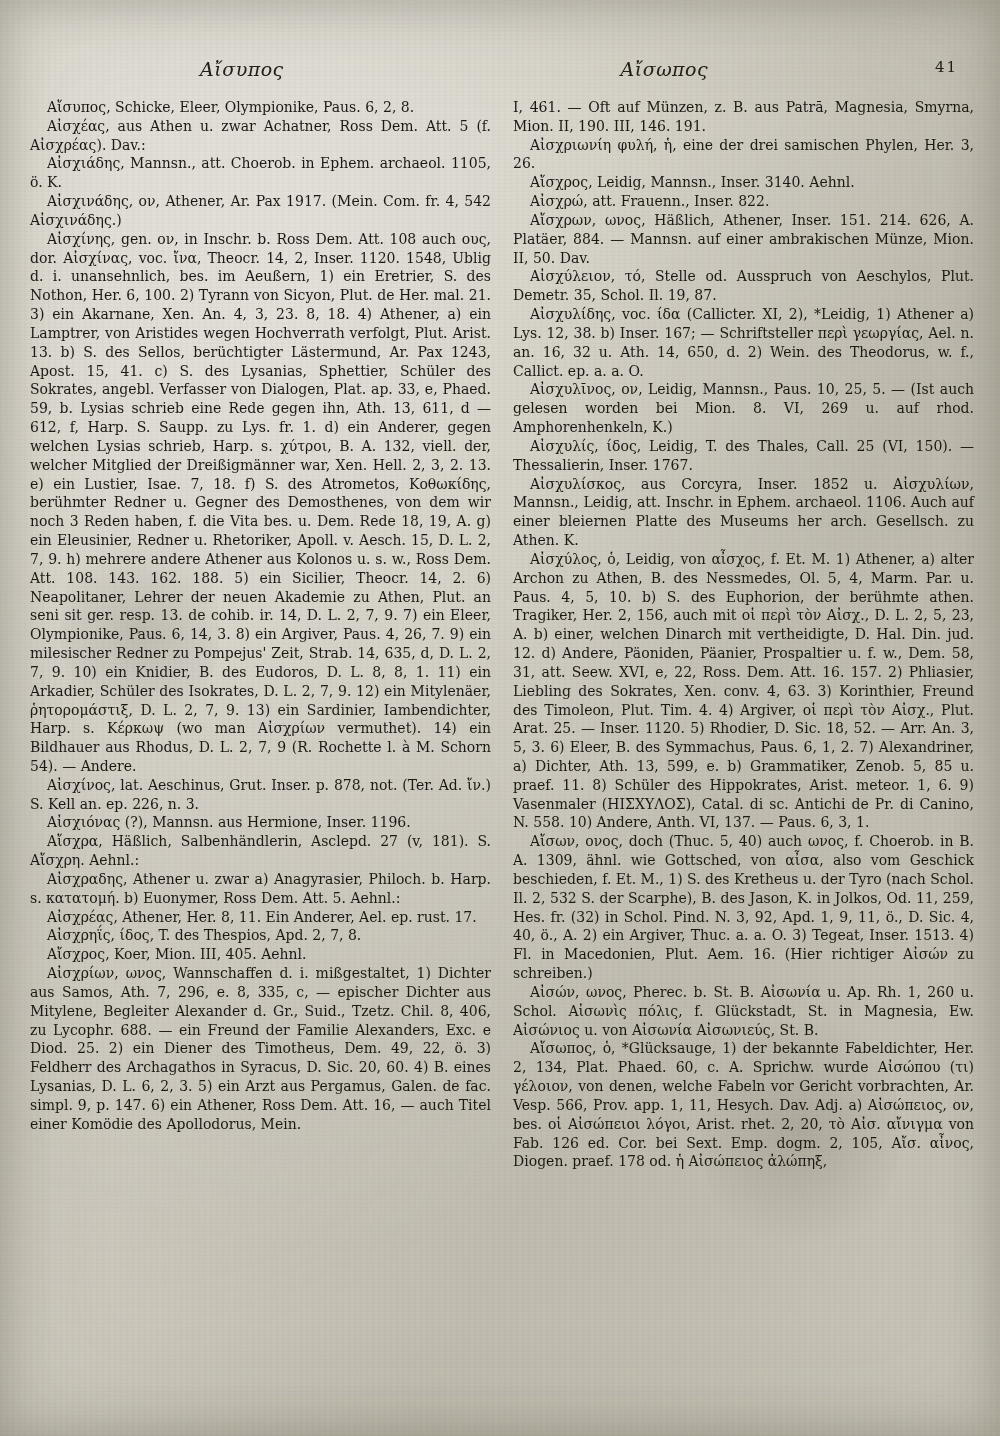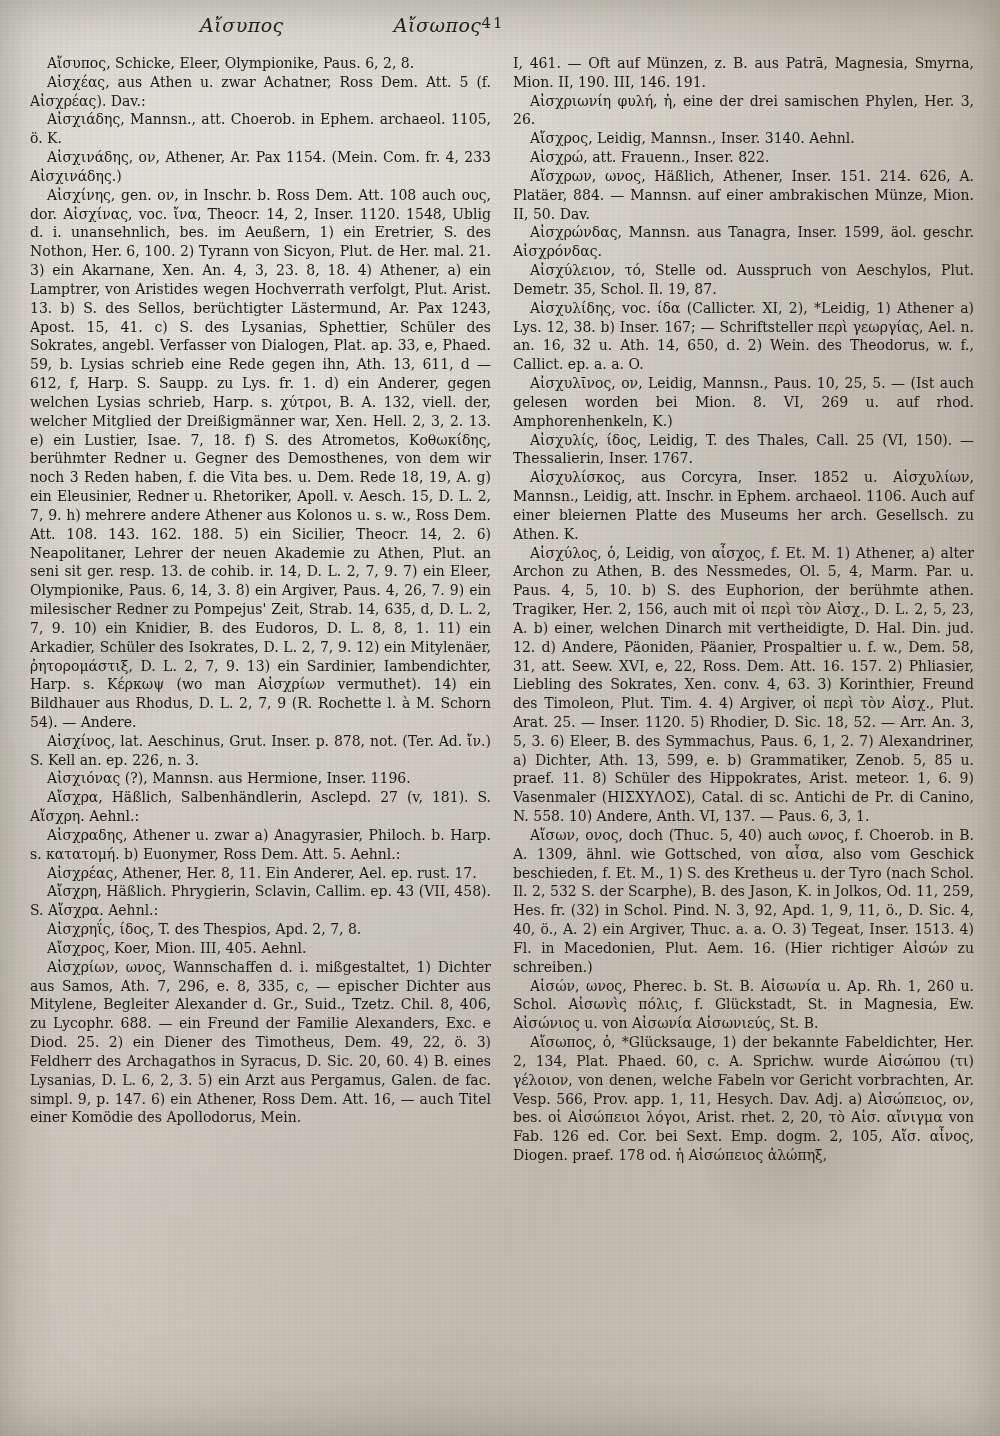--- a/index.html
+++ b/index.html
@@ -35,21 +35,23 @@
       radial-gradient(circle at 12% 60%, rgba(90,85,70,0.10), rgba(0,0,0,0) 40%),
       radial-gradient(circle at 88% 30%, rgba(90,85,70,0.08), rgba(0,0,0,0) 35%);
     mix-blend-mode: multiply;
     opacity: 0.55;
   }
   .header {
     position: relative;
     height: 34px;
     display: flex;
     align-items: flex-start;
+    justify-content: space-between;
     color: #24211c;
+    margin-top: 44px;
   }
   .hdr-left, .hdr-center, .hdr-right {
     font-size: 19px;
     letter-spacing: 0.5px;
   }
   .hdr-left { margin-left: 170px; }
   .hdr-center { margin-left: 110px; }
   .hdr-right {
     font-size: 15px;
     margin-right: 16px;
@@ -104,39 +106,37 @@
     <div class="hdr-left gk">Αἴσυπος</div>
     <div class="hdr-center gk">Αἴσωπος</div>
     <div class="hdr-right">41</div>
   </div>
 
   <div class="columns">
     <div class="col">
       <p>Αἴσυπος, Schicke, Eleer, Olympionike, Paus. 6, 2, 8.</p>
       <p>Αἰσχέας, aus Athen u. zwar Achatner, Ross Dem. Att. 5 (f. Αἰσχρέας). Dav.:</p>
       <p>Αἰσχιάδης, Mannsn., att. Choerob. in Ephem. archaeol. 1105, ö. K.</p>
-      <p>Αἰσχινάδης, ον, Athener, Ar. Pax 1154. (Mein. Com. fr. 4, 233 Αἰσχινάδης.)</p>
+      <p>Αἰσχινάδης, ον, Athener, Ar. Pax 1917. (Mein. Com. fr. 4, 542 Αἰσχινάδης.)</p>
       <p>Αἰσχίνης, gen. ον, in Inschr. b. Ross Dem. Att. 108 auch ους, dor. Αἰσχίνας, voc. ἴνα, Theocr. 14, 2, Inser. 1120. 1548, Ublig d. i. unansehnlich, bes. im Aeußern, 1) ein Eretrier, S. des Nothon, Her. 6, 100. 2) Tyrann von Sicyon, Plut. de Her. mal. 21. 3) ein Akarnane, Xen. An. 4, 3, 23. 8, 18. 4) Athener, a) ein Lamptrer, von Aristides wegen Hochverrath verfolgt, Plut. Arist. 13. b) S. des Sellos, berüchtigter Lästermund, Ar. Pax 1243, Apost. 15, 41. c) S. des Lysanias, Sphettier, Schüler des Sokrates, angebl. Verfasser von Dialogen, Plat. ap. 33, e, Phaed. 59, b. Lysias schrieb eine Rede gegen ihn, Ath. 13, 611, d — 612, f, Harp. S. Saupp. zu Lys. fr. 1. d) ein Anderer, gegen welchen Lysias schrieb, Harp. s. χύτροι, B. A. 132, viell. der, welcher Mitglied der Dreißigmänner war, Xen. Hell. 2, 3, 2. 13. e) ein Lustier, Isae. 7, 18. f) S. des Atrometos, Κοθωκίδης, berühmter Redner u. Gegner des Demosthenes, von dem wir noch 3 Reden haben, f. die Vita bes. u. Dem. Rede 18, 19, A. g) ein Eleusinier, Redner u. Rhetoriker, Apoll. v. Aesch. 15, D. L. 2, 7, 9. h) mehrere andere Athener aus Kolonos u. s. w., Ross Dem. Att. 108. 143. 162. 188. 5) ein Sicilier, Theocr. 14, 2. 6) Neapolitaner, Lehrer der neuen Akademie zu Athen, Plut. an seni sit ger. resp. 13. de cohib. ir. 14, D. L. 2, 7, 9. 7) ein Eleer, Olympionike, Paus. 6, 14, 3. 8) ein Argiver, Paus. 4, 26, 7. 9) ein milesischer Redner zu Pompejus' Zeit, Strab. 14, 635, d, D. L. 2, 7, 9. 10) ein Knidier, B. des Eudoros, D. L. 8, 8, 1. 11) ein Arkadier, Schüler des Isokrates, D. L. 2, 7, 9. 12) ein Mitylenäer, ῥητορομάστιξ, D. L. 2, 7, 9. 13) ein Sardinier, Iambendichter, Harp. s. Κέρκωψ (wo man Αἰσχρίων vermuthet). 14) ein Bildhauer aus Rhodus, D. L. 2, 7, 9 (R. Rochette l. à M. Schorn 54). — Andere.</p>
       <p>Αἰσχίνος, lat. Aeschinus, Grut. Inser. p. 878, not. (Ter. Ad. ἴν.) S. Kell an. ep. 226, n. 3.</p>
       <p>Αἰσχιόνας (?), Mannsn. aus Hermione, Inser. 1196.</p>
       <p>Αἴσχρα, Häßlich, Salbenhändlerin, Asclepd. 27 (v, 181). S. Αἴσχρη. Aehnl.:</p>
       <p>Αἰσχραδης, Athener u. zwar a) Anagyrasier, Philoch. b. Harp. s. κατατομή. b) Euonymer, Ross Dem. Att. 5. Aehnl.:</p>
       <p>Αἰσχρέας, Athener, Her. 8, 11. Ein Anderer, Ael. ep. rust. 17.</p>
-      <p>Αἴσχρη, Häßlich. Phrygierin, Sclavin, Callim. ep. 43 (VII, 458). S. Αἴσχρα. Aehnl.:</p>
       <p>Αἰσχρηΐς, ίδος, T. des Thespios, Apd. 2, 7, 8.</p>
       <p>Αἴσχρος, Koer, Mion. III, 405. Aehnl.</p>
       <p>Αἰσχρίων, ωνος, Wannschaffen d. i. mißgestaltet, 1) Dichter aus Samos, Ath. 7, 296, e. 8, 335, c, — epischer Dichter aus Mitylene, Begleiter Alexander d. Gr., Suid., Tzetz. Chil. 8, 406, zu Lycophr. 688. — ein Freund der Familie Alexanders, Exc. e Diod. 25. 2) ein Diener des Timotheus, Dem. 49, 22, ö. 3) Feldherr des Archagathos in Syracus, D. Sic. 20, 60. 4) B. eines Lysanias, D. L. 6, 2, 3. 5) ein Arzt aus Pergamus, Galen. de fac. simpl. 9, p. 147. 6) ein Athener, Ross Dem. Att. 16, — auch Titel einer Komödie des Apollodorus, Mein.</p>
     </div>
     <div class="col">
       <p class="noind">I, 461. — Oft auf Münzen, z. B. aus Patrā, Magnesia, Smyrna, Mion. II, 190. III, 146. 191.</p>
       <p>Αἰσχριωνίη φυλή, ἡ, eine der drei samischen Phylen, Her. 3, 26.</p>
       <p>Αἴσχρος, Leidig, Mannsn., Inser. 3140. Aehnl.</p>
       <p>Αἰσχρώ, att. Frauenn., Inser. 822.</p>
       <p>Αἴσχρων, ωνος, Häßlich, Athener, Inser. 151. 214. 626, A. Platäer, 884. — Mannsn. auf einer ambrakischen Münze, Mion. II, 50. Dav.</p>
-      <p>Αἰσχρώνδας, Mannsn. aus Tanagra, Inser. 1599, äol. geschr. Αἰσχρόνδας.</p>
       <p>Αἰσχύλειον, τό, Stelle od. Ausspruch von Aeschylos, Plut. Demetr. 35, Schol. Il. 19, 87.</p>
       <p>Αἰσχυλίδης, voc. ίδα (Callicter. XI, 2), *Leidig, 1) Athener a) Lys. 12, 38. b) Inser. 167; — Schriftsteller περὶ γεωργίας, Ael. n. an. 16, 32 u. Ath. 14, 650, d. 2) Wein. des Theodorus, w. f., Callict. ep. a. a. O.</p>
       <p>Αἰσχυλῖνος, ον, Leidig, Mannsn., Paus. 10, 25, 5. — (Ist auch gelesen worden bei Mion. 8. VI, 269 u. auf rhod. Amphorenhenkeln, K.)</p>
       <p>Αἰσχυλίς, ίδος, Leidig, T. des Thales, Call. 25 (VI, 150). — Thessalierin, Inser. 1767.</p>
       <p>Αἰσχυλίσκος, aus Corcyra, Inser. 1852 u. Αἰσχυλίων, Mannsn., Leidig, att. Inschr. in Ephem. archaeol. 1106. Auch auf einer bleiernen Platte des Museums her arch. Gesellsch. zu Athen. K.</p>
       <p>Αἰσχύλος, ὁ, Leidig, von αἶσχος, f. Et. M. 1) Athener, a) alter Archon zu Athen, B. des Nessmedes, Ol. 5, 4, Marm. Par. u. Paus. 4, 5, 10. b) S. des Euphorion, der berühmte athen. Tragiker, Her. 2, 156, auch mit οἱ περὶ τὸν Αἰσχ., D. L. 2, 5, 23, A. b) einer, welchen Dinarch mit vertheidigte, D. Hal. Din. jud. 12. d) Andere, Päoniden, Päanier, Prospaltier u. f. w., Dem. 58, 31, att. Seew. XVI, e, 22, Ross. Dem. Att. 16. 157. 2) Phliasier, Liebling des Sokrates, Xen. conv. 4, 63. 3) Korinthier, Freund des Timoleon, Plut. Tim. 4. 4) Argiver, οἱ περὶ τὸν Αἰσχ., Plut. Arat. 25. — Inser. 1120. 5) Rhodier, D. Sic. 18, 52. — Arr. An. 3, 5, 3. 6) Eleer, B. des Symmachus, Paus. 6, 1, 2. 7) Alexandriner, a) Dichter, Ath. 13, 599, e. b) Grammatiker, Zenob. 5, 85 u. praef. 11. 8) Schüler des Hippokrates, Arist. meteor. 1, 6. 9) Vasenmaler (ΗΙΣΧΥΛΟΣ), Catal. di sc. Antichi de Pr. di Canino, N. 558. 10) Andere, Anth. VI, 137. — Paus. 6, 3, 1.</p>
       <p>Αἴσων, ονος, doch (Thuc. 5, 40) auch ωνος, f. Choerob. in B. A. 1309, ähnl. wie Gottsched, von αἶσα, also vom Geschick beschieden, f. Et. M., 1) S. des Kretheus u. der Tyro (nach Schol. Il. 2, 532 S. der Scarphe), B. des Jason, K. in Jolkos, Od. 11, 259, Hes. fr. (32) in Schol. Pind. N. 3, 92, Apd. 1, 9, 11, ö., D. Sic. 4, 40, ö., A. 2) ein Argiver, Thuc. a. a. O. 3) Tegeat, Inser. 1513. 4) Fl. in Macedonien, Plut. Aem. 16. (Hier richtiger Αἰσών zu schreiben.)</p>
       <p>Αἰσών, ωνος, Pherec. b. St. B. Αἰσωνία u. Ap. Rh. 1, 260 u. Schol. Αἰσωνὶς πόλις, f. Glückstadt, St. in Magnesia, Ew. Αἰσώνιος u. von Αἰσωνία Αἰσωνιεύς, St. B.</p>
       <p>Αἴσωπος, ὁ, *Glücksauge, 1) der bekannte Fabeldichter, Her. 2, 134, Plat. Phaed. 60, c. A. Sprichw. wurde Αἰσώπου (τι) γέλοιον, von denen, welche Fabeln vor Gericht vorbrachten, Ar. Vesp. 566, Prov. app. 1, 11, Hesych. Dav. Adj. a) Αἰσώπειος, ον, bes. οἱ Αἰσώπειοι λόγοι, Arist. rhet. 2, 20, τὸ Αἰσ. αἴνιγμα von Fab. 126 ed. Cor. bei Sext. Emp. dogm. 2, 105, Αἴσ. αἶνος, Diogen. praef. 178 od. ἡ Αἰσώπειος ἀλώπηξ,</p>
     </div>

